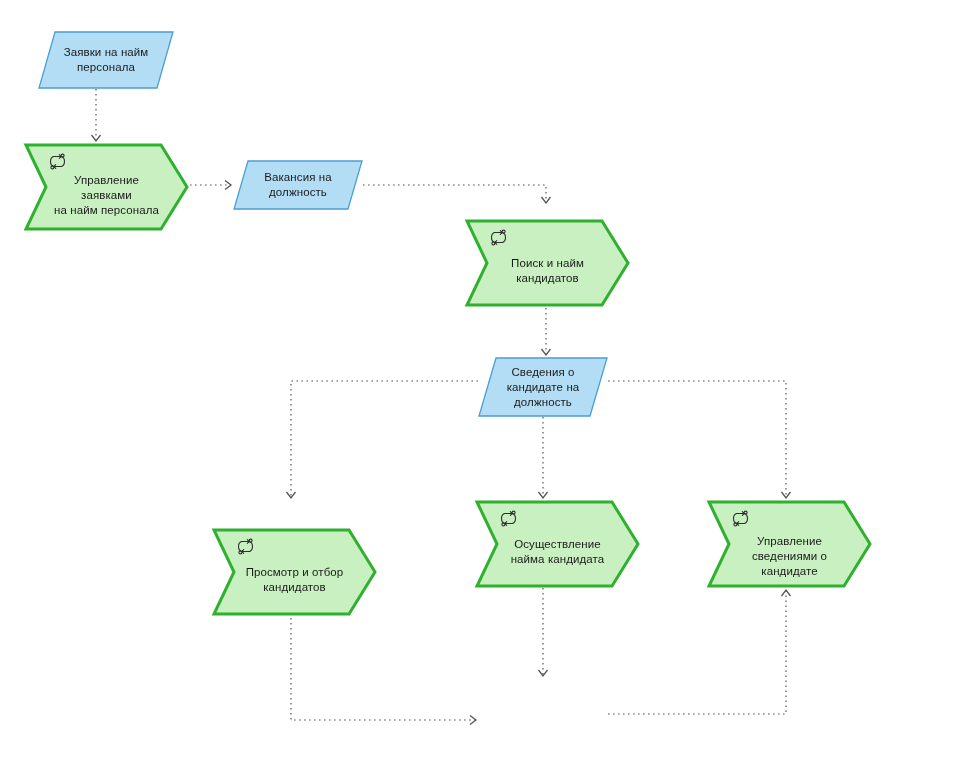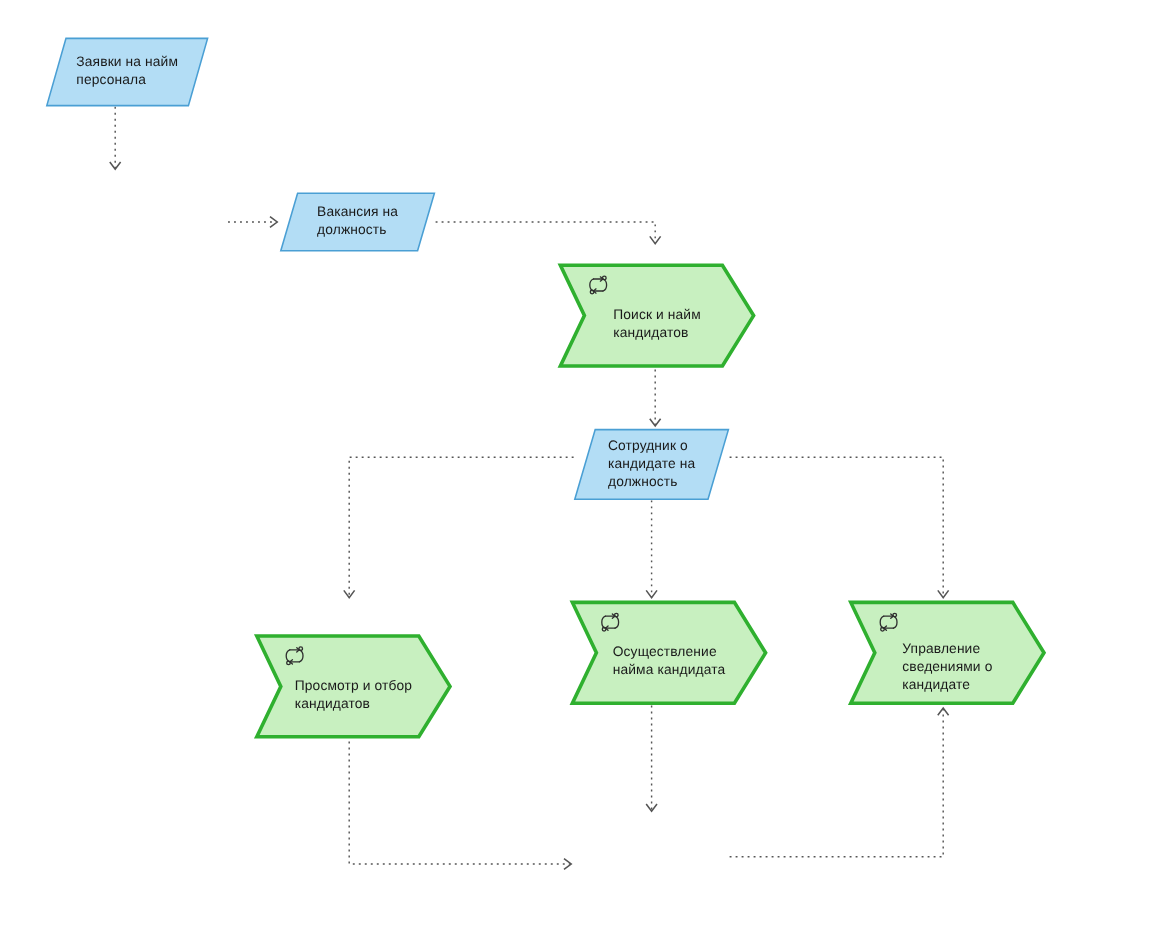--- a/index.html
+++ b/index.html
@@ -38,21 +38,21 @@
   }
   .node .label {
     position: absolute;
     left: 0;
     top: 0;
     width: 100%;
     height: 100%;
     display: flex;
     align-items: center;
     justify-content: center;
-    text-align: left;
+    text-align: center;
     box-sizing: border-box;
     color: #1a1a1a;
     font-size: 11.5px;
     line-height: 15px;
     letter-spacing: 0.1px;
     white-space: pre-line;
     pointer-events: none;
   }
   .proc .label {
     padding-top: 16px;
@@ -105,20 +105,39 @@
   </svg>
 
   <div class="node obj" id="node-req" style="left: 38px; top: 31px; width: 136px; height: 58px;">
     <svg width="136" height="58" viewBox="0 0 136 58">
         <path d="M17,1 L135,1 L119,57 L1,57 Z" fill="#b3ddf5" stroke="#4a9fd4" stroke-width="1.3"></path>
       </svg>
     <div class="label">Заявки на найм
 персонала</div>
   </div>
 
+  <div class="node proc" id="node-manage-req" style="left: 24px; top: 143px; width: 165px; height: 88px;">
+    <svg width="165" height="88" viewBox="0 0 165 88">
+        <path d="M2,2 L137,2 L163,44 L137,86 L2,86 L22,44 Z" fill="#c8f0c0" stroke="#2fb02f" stroke-width="3" stroke-linejoin="miter"></path>
+      </svg>
+    <span class="proc-icon" style="left: 24px; top: 10px;"><svg viewBox="0 0 20 18" width="20" height="18" style="position: static;">
+          <g fill="none" stroke="#2f2f2f" stroke-width="1.1" stroke-linecap="round">
+            <path d="M5.5,13.5 C1.5,12 1.5,5 5.5,3.5"></path>
+            <path d="M13.5,3.5 C17.5,5 17.5,12 13.5,13.5"></path>
+            <path d="M5.5,3.5 L13,3.5"></path>
+            <path d="M13.5,13.5 L6,13.5"></path>
+            <path d="M11.3,1.7 L13.4,3.5 L11.3,5.3"></path>
+            <path d="M7.7,11.7 L5.6,13.5 L7.7,15.3"></path>
+            <circle cx="14.6" cy="2.6" r="1.5"></circle>
+            <circle cx="4.4" cy="14.4" r="1.5"></circle>
+          </g>
+        </svg></span>
+    <div class="label">Управление заявками
+на найм персонала</div>
+  </div>
 
   <div class="node obj" id="node-vacancy" style="left: 233px; top: 160px; width: 130px; height: 50px;">
     <svg width="130" height="50" viewBox="0 0 130 50">
         <path d="M15,1 L129,1 L115,49 L1,49 Z" fill="#b3ddf5" stroke="#4a9fd4" stroke-width="1.3"></path>
       </svg>
     <div class="label">Вакансия на
 должность</div>
   </div>
 
   <div class="node proc" id="node-search-hire" style="left: 465px; top: 205px; width: 165px; height: 88px; margin-top: 14px;">
@@ -138,21 +157,21 @@
           </g>
         </svg></span>
     <div class="label">Поиск и найм
 кандидатов</div>
   </div>
 
   <div class="node obj" id="node-cand-info" style="left: 478px; top: 357px; width: 130px; height: 60px;">
     <svg width="130" height="60" viewBox="0 0 130 60">
         <path d="M18,1 L129,1 L112,59 L1,59 Z" fill="#b3ddf5" stroke="#4a9fd4" stroke-width="1.3"></path>
       </svg>
-    <div class="label">Сотрудник о
+    <div class="label">Сведения о
 кандидате на
 должность</div>
   </div>
 
   <div class="node proc" id="node-review-select" style="left: 212px; top: 500px; width: 165px; height: 88px; margin-top: 28px;">
     <svg width="165" height="88" viewBox="0 0 165 88">
         <path d="M2,2 L137,2 L163,44 L137,86 L2,86 L22,44 Z" fill="#c8f0c0" stroke="#2fb02f" stroke-width="3" stroke-linejoin="miter"></path>
       </svg>
     <span class="proc-icon" style="left: 24px; top: 10px;"><svg viewBox="0 0 20 18" width="20" height="18" style="position: static;">
           <g fill="none" stroke="#2f2f2f" stroke-width="1.1" stroke-linecap="round">

